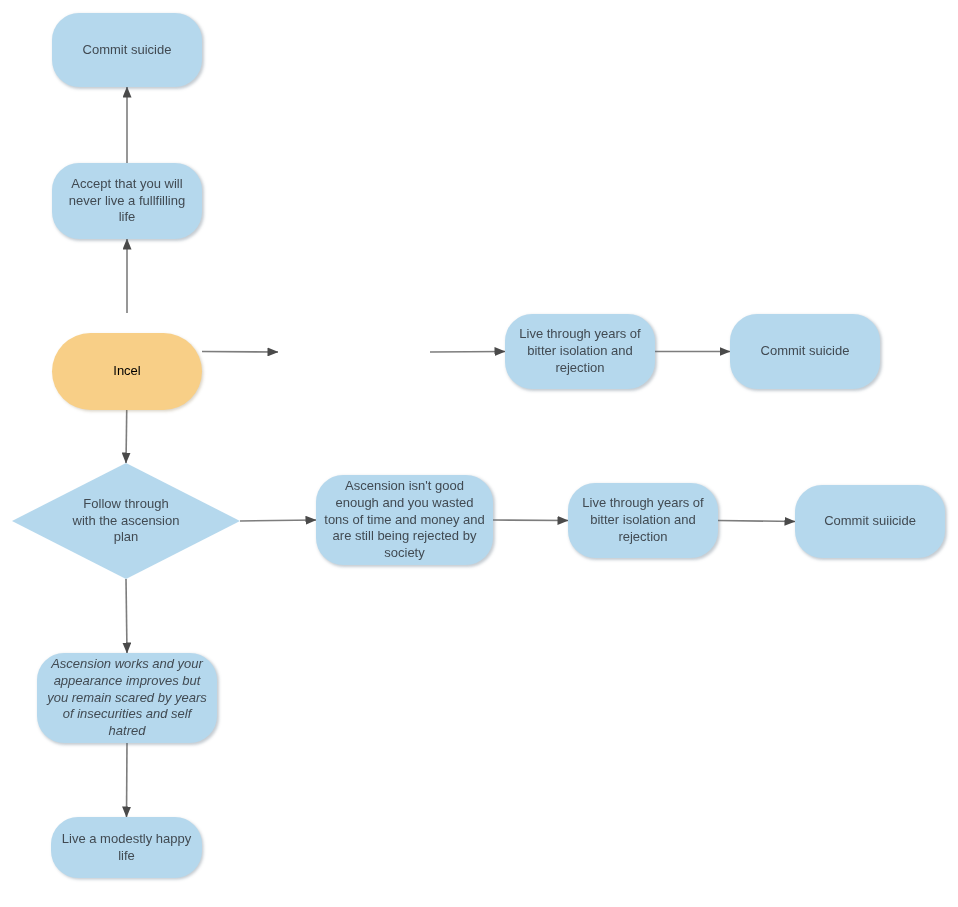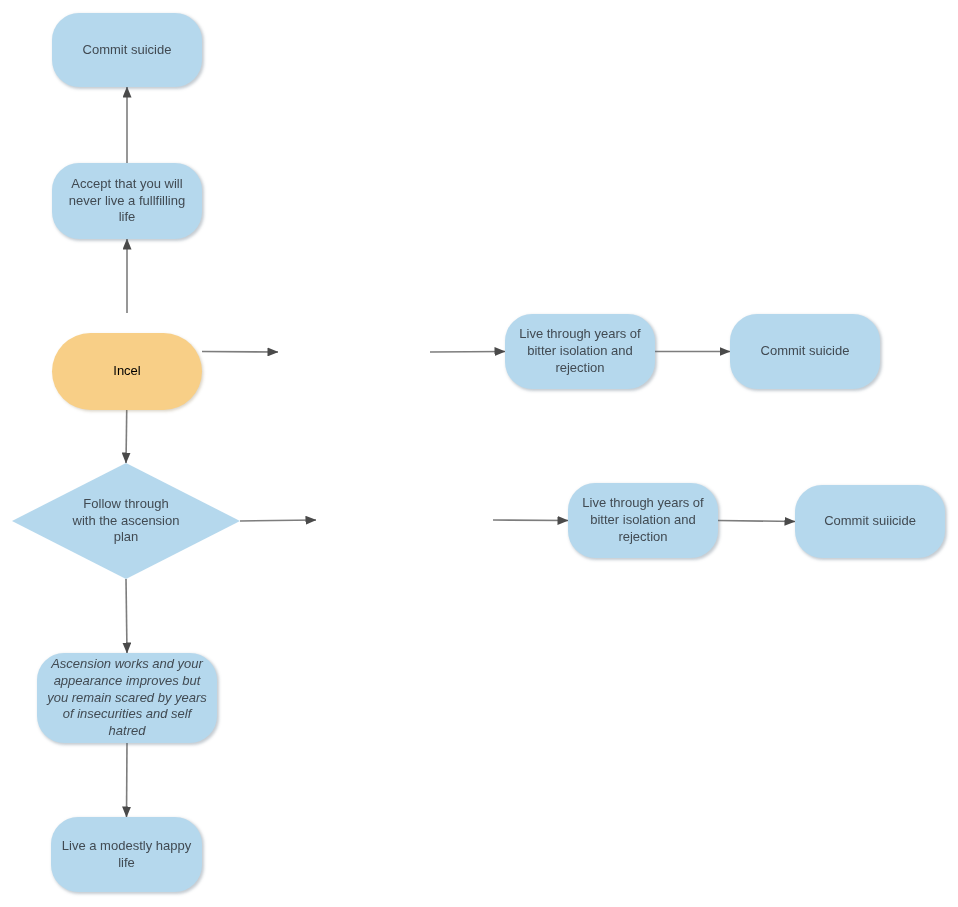--- a/index.html
+++ b/index.html
@@ -68,25 +68,30 @@
 never live a fullfilling
 life</span></div>
       <div class="node stadium" style="left: 52px; top: 313px; width: 150px; height: 77px; background: rgb(248, 207, 135); color: #000000; margin-top: 20px;"><span>Incel</span></div>
       <div class="node rect" style="left: 505px; top: 314px; width: 150px; height: 75px; background: rgb(181, 216, 237); color: rgb(65, 74, 82);"><span>Live through years of
 bitter isolation and
 rejection</span></div>
       <div class="node rect" style="left: 730px; top: 314px; width: 150px; height: 75px; background: rgb(181, 216, 237); color: rgb(65, 74, 82);"><span>Commit suicide</span></div>
       <div class="node diamond" style="left: 12px; top: 463px; width: 228px; height: 116px; background: rgb(181, 216, 237); color: rgb(65, 74, 82);"><span>Follow through
 with the ascension
 plan</span></div>
+      <div class="node rect" style="left: 316px; top: 475px; width: 177px; height: 90px; background: rgb(181, 216, 237); color: rgb(65, 74, 82);"><span>Ascension isn't good
+enough and you wasted
+tons of time and money and
+are still being rejected by
+society</span></div>
       <div class="node rect" style="left: 568px; top: 483px; width: 150px; height: 75px; background: rgb(181, 216, 237); color: rgb(65, 74, 82);"><span>Live through years of
 bitter isolation and
 rejection</span></div>
       <div class="node rect" style="left: 795px; top: 485px; width: 150px; height: 73px; background: rgb(181, 216, 237); color: rgb(65, 74, 82);"><span>Commit suiicide</span></div>
       <div class="node rect" style="left: 37px; top: 653px; width: 180px; height: 90px; background: rgb(181, 216, 237); color: rgb(65, 74, 82); font-style: italic;"><span>Ascension works and your
 appearance improves but
 you remain scared by years
 of insecurities and self
 hatred</span></div>
-      <div class="node rect" style="left: 51px; top: 817px; width: 151px; height: 75px; background: rgb(181, 216, 237); color: rgb(65, 74, 82);"><span>Live a modestly happy
+      <div class="node rect" style="left: 51px; top: 817px; width: 151px; height: 61px; background: rgb(181, 216, 237); color: rgb(65, 74, 82);"><span>Live a modestly happy
 life</span></div>
     </div>
 </div>
 
 </body></html>

